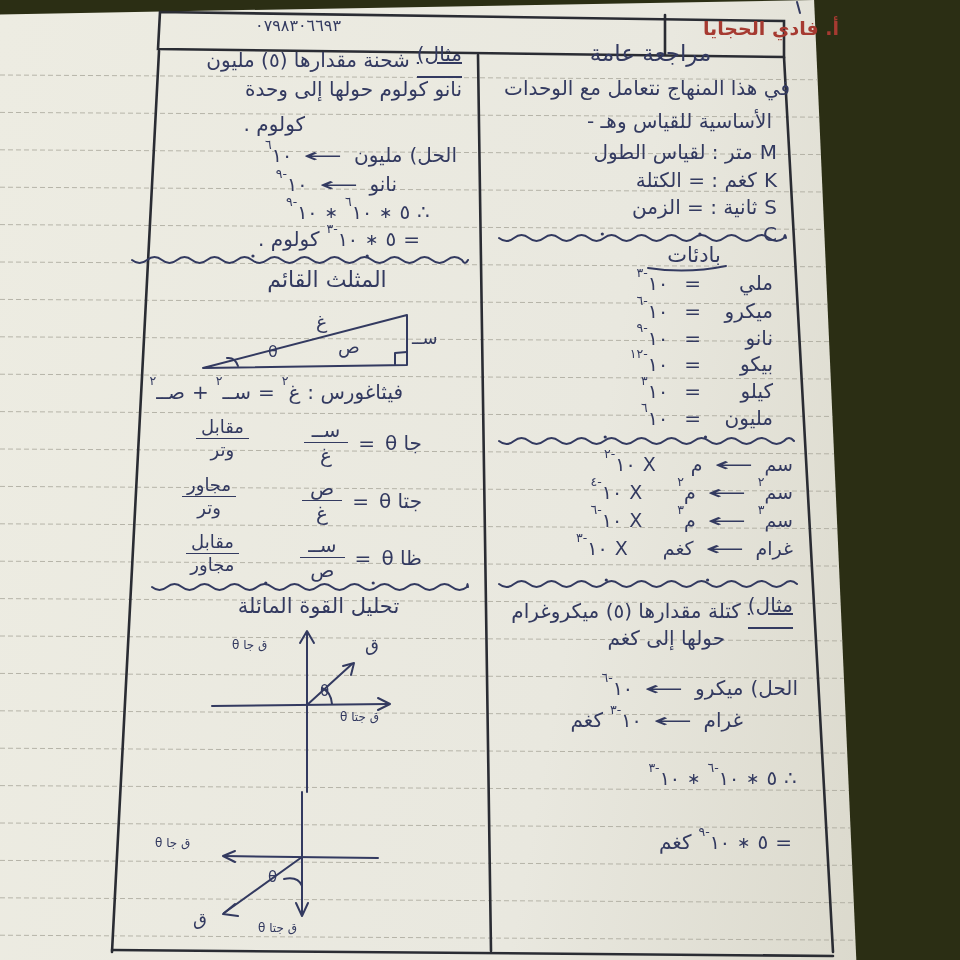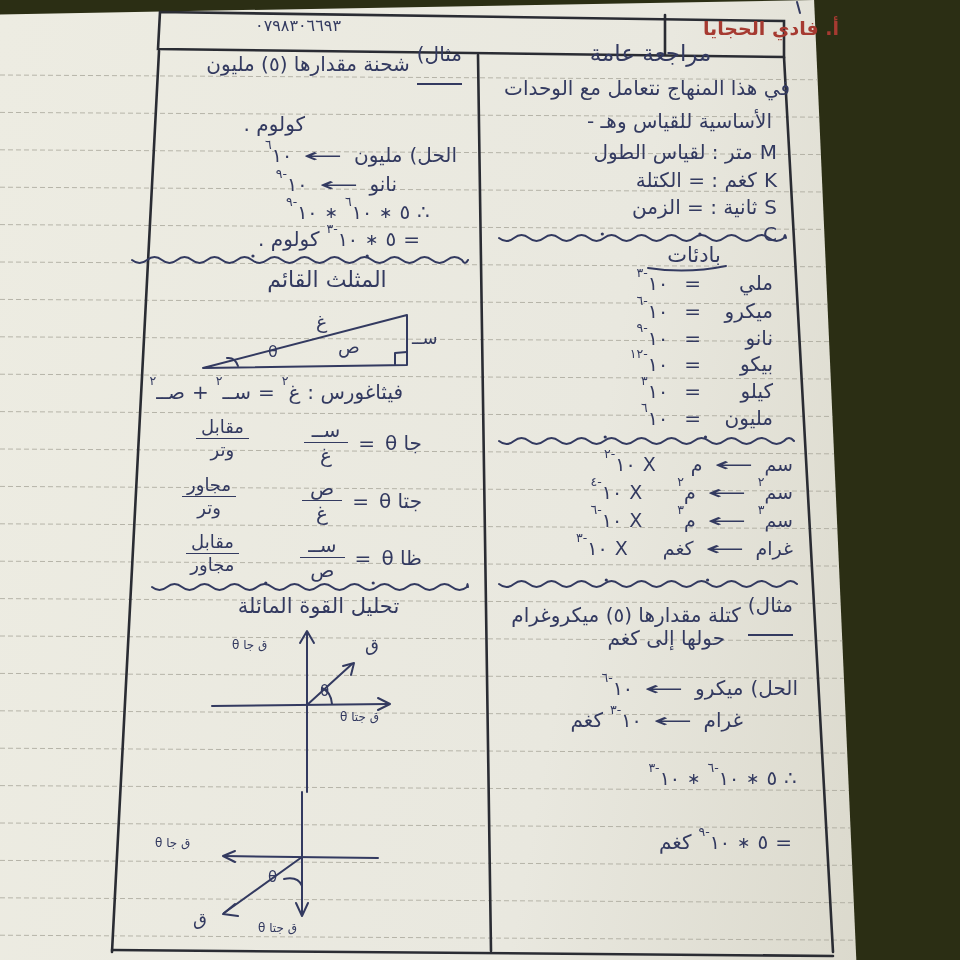--- a/index.html
+++ b/index.html
@@ -13,21 +13,21 @@
     background:linear-gradient(100deg,#edecE2 0%,#e9e8df 60%,#d9d7ca 96%);
     clip-path:polygon(0 1.5%,84.8% 0,89.2% 100%,0 100%);}
   svg.layer{position:absolute;left:0;top:0;width:960px;height:960px;pointer-events:none;}
   .ink-stroke{stroke:var(--ink);fill:none;stroke-width:2;stroke-linecap:round;stroke-linejoin:round;}
   .border-stroke{stroke:var(--border);fill:none;stroke-width:2.6;stroke-linecap:round;}
   .content{position:absolute;left:0;top:0;width:960px;height:960px;}
   .t{position:absolute;direction:rtl;text-align:right;white-space:nowrap;font-size:20px;color:var(--ink);}
   .row{position:absolute;display:flex;direction:rtl;align-items:center;gap:7px;white-space:nowrap;font-size:20px;color:var(--ink);}
   .center{text-align:center;}
   .red{color:var(--red);font-weight:bold;margin-left:44px;}
-  .u{border-bottom:2px solid var(--ink);padding-bottom:17px;}
+  .u{border-bottom:2px solid var(--ink);padding-bottom:10px;text-decoration:underline;}
   .pow{display:inline-flex;direction:ltr;align-items:flex-start;line-height:1;}
   .pow sup{font-size:12.5px;transform:translateY(-7px);letter-spacing:0;}
   .pow .pb{font-size:19px;}
   .wsup{display:inline-flex;direction:rtl;align-items:flex-start;line-height:1.1;}
   .wsup sup{font-size:12.5px;transform:translateY(-7px);}
   .arr{display:inline-block;transform:scaleX(2.5);margin:0 16px;font-size:19px;}
   .arr::before{content:"\2190";}
   .frac{display:inline-flex;flex-direction:column;align-items:center;line-height:1.15;}
   .frac .num{padding:0 8px;border-bottom:1.7px solid var(--ink);}
   .frac .den{padding-top:1px;}
@@ -308,20 +308,21 @@
           <sup>٩-</sup>
           <span class="pb">١٠</span>
         </span>
       <span>كغم</span>
     </div>
 
     <div class="row" style="left:162px;top:42px;width:300px">
       <span class="u">مثال)</span>
       <span>شحنة مقدارها (٥) مليون</span>
     </div>
+    <div class="t" style="left:162px;top:77px;width:300px">نانو كولوم حولها إلى وحدة</div>
     <div class="t" style="left:165px;top:112px;width:140px">كولوم .</div>
     <div class="row" style="left:185px;top:143px;width:272px">
       <span>الحل)</span>
       <span>مليون</span>
       <span class="arr"></span>
       <span class="pow">
           <sup>٦</sup>
           <span class="pb">١٠</span>
         </span>
     </div>

